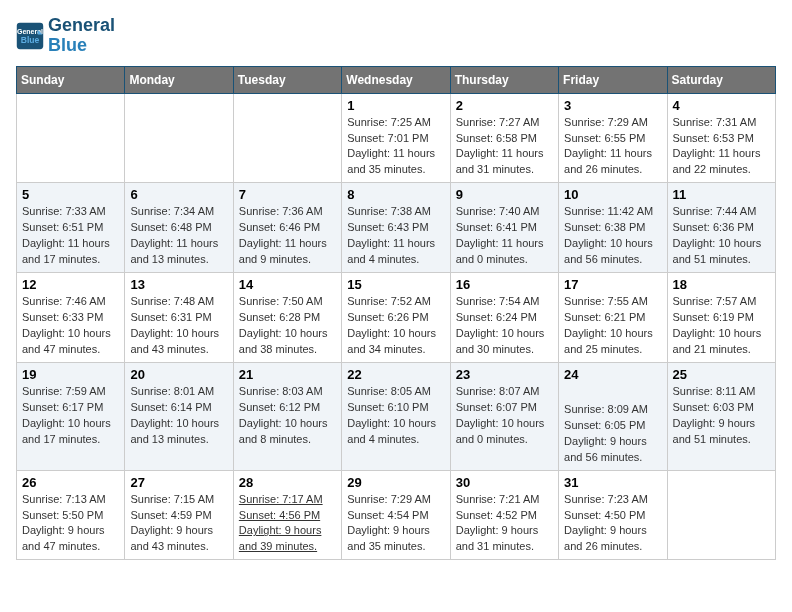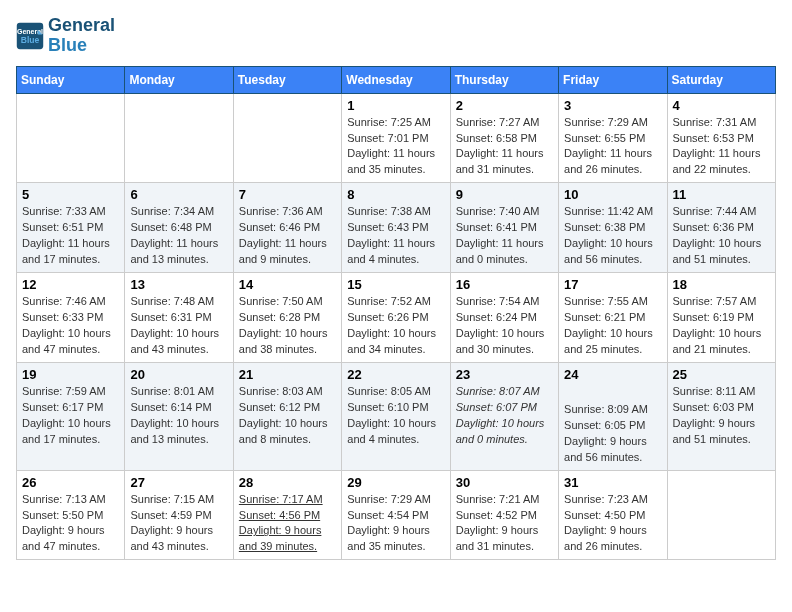--- a/index.html
+++ b/index.html
@@ -46,21 +46,21 @@
       justify-content: space-between;
       align-items: flex-start;
       margin-bottom: 6px;
     }
     table {
       width: 100%;
       border-collapse: collapse;
       font-size: 11px;
     }
     thead tr {
-      background-color: #3b82f6;
+      background-color: #737373;
       color: white;
     }
     thead th {
       padding: 6px 4px;
       text-align: left;
       font-size: 12px;
       font-weight: bold;
       border: 1px solid #1a5276;
     }
     tbody tr {
@@ -291,21 +291,21 @@
         </td>
         <td>
           <span class="day-num">22</span>
           <div class="day-info" style="white-space: pre-line;">Sunrise: 8:05 AM
 Sunset: 6:10 PM
 Daylight: 10 hours
 and 4 minutes.</div>
         </td>
         <td>
           <span class="day-num">23</span>
-          <div class="day-info" style="white-space: pre-line; font-style: italic;">Sunrise: 8:07 AM
+          <div class="day-info" style="white-space: pre-line;">Sunrise: 8:07 AM
 Sunset: 6:07 PM
 Daylight: 10 hours
 and 0 minutes.</div>
         </td>
         <td>
           <span class="day-num">24</span>
           <div class="day-info" style="white-space: pre-line; margin-top: 20px;">Sunrise: 8:09 AM
 Sunset: 6:05 PM
 Daylight: 9 hours
 and 56 minutes.</div>

